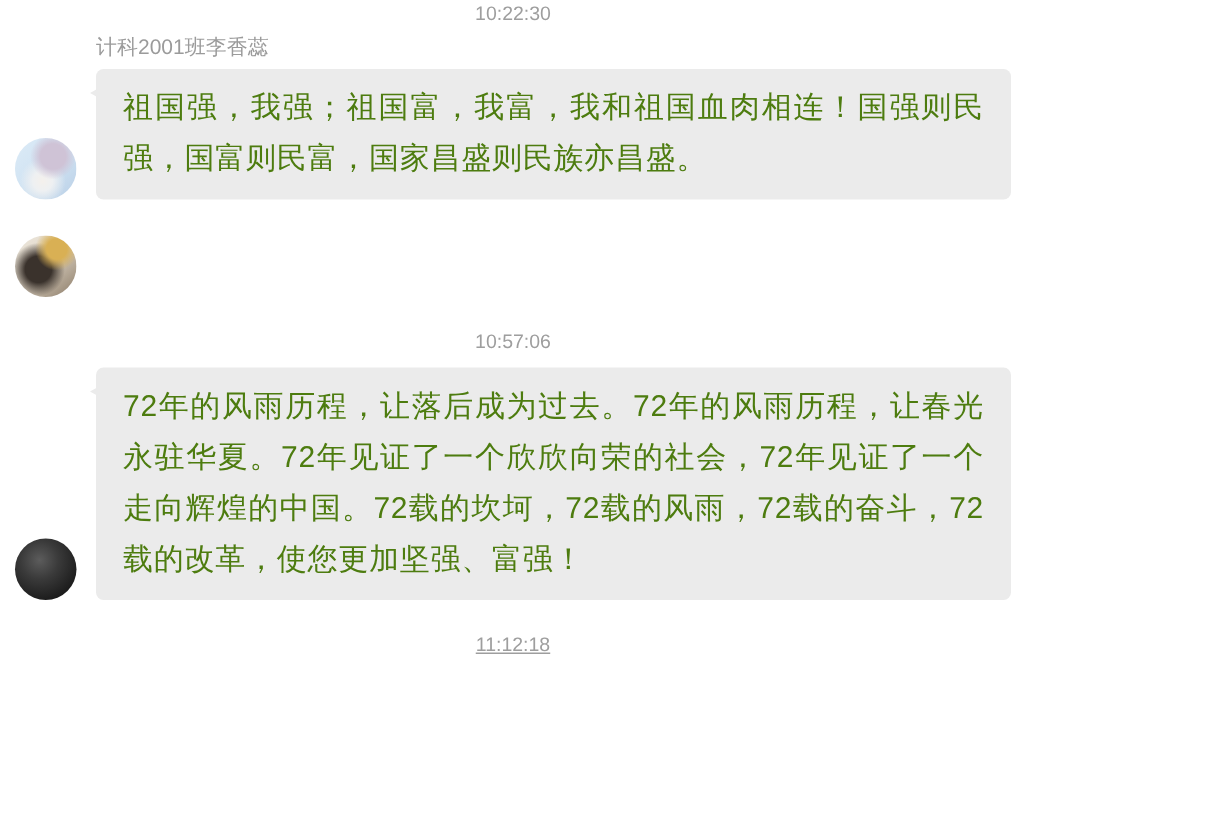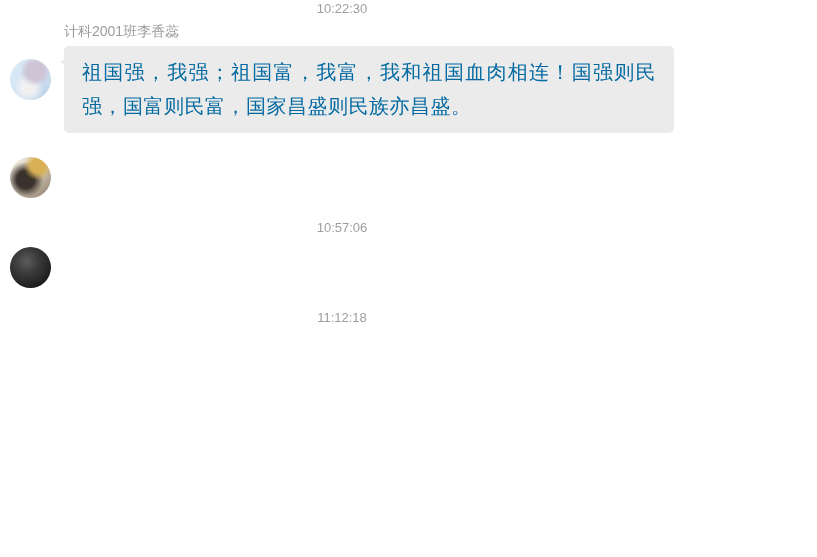--- a/index.html
+++ b/index.html
@@ -12,25 +12,25 @@
   .chat { width: 684px; height: 557px; overflow: hidden; position: relative; }
 
   .time {
     text-align: center;
     font-size: 13px;
     color: #9e9e9e;
     line-height: 15px;
   }
   .time-top { padding-top: 1px; margin-bottom: 7px; }
   .time-mid { margin: 12px 0 10px 0; }
-  .time-bottom { margin-top: 8px; }
+  .time-bottom { margin-top: 8px; text-decoration: underline; }
 
   .msg {
     display: flex;
-    align-items: center;
+    align-items: flex-end;
     padding: 0 10px;
     margin-bottom: 22px;
   }
   .avatar {
     width: 41px; height: 41px;
     border-radius: 50%;
     flex-shrink: 0;
     margin-top: 2px;
     overflow: hidden;
   }
@@ -58,21 +58,21 @@
     line-height: 17px;
     margin-bottom: 6px;
   }
   .bubble {
     position: relative;
     background: #ebebeb;
     border-radius: 5px;
     padding: 9px 18px 10px 18px;
     font-size: 20px;
     line-height: 34px;
-    color: #0369a1;
+    color: #4d7c0f;
     letter-spacing: 0.5px;
     text-align: justify;
   }
   .bubble::before {
     content: "";
     position: absolute;
     left: -9px; top: 11px;
     width: 0; height: 0;
     border: 5px solid transparent;
     border-right: 9px solid #ebebeb;
@@ -97,18 +97,19 @@
     <div class="avatar avatar-2"></div>
     <div class="msg-body">
     </div>
   </div>
 
   <div class="time time-mid">10:57:06</div>
 
   <div class="msg">
     <div class="avatar avatar-3"></div>
     <div class="msg-body">
+      <div class="bubble">72年的风雨历程，让落后成为过去。72年的风雨历程，让春光永驻华夏。72年见证了一个欣欣向荣的社会，72年见证了一个走向辉煌的中国。72载的坎坷，72载的风雨，72载的奋斗，72载的改革，使您更加坚强、富强！</div>
     </div>
   </div>
 
   <div class="time time-bottom">11:12:18</div>
 
 </div>
 
 </body></html>

